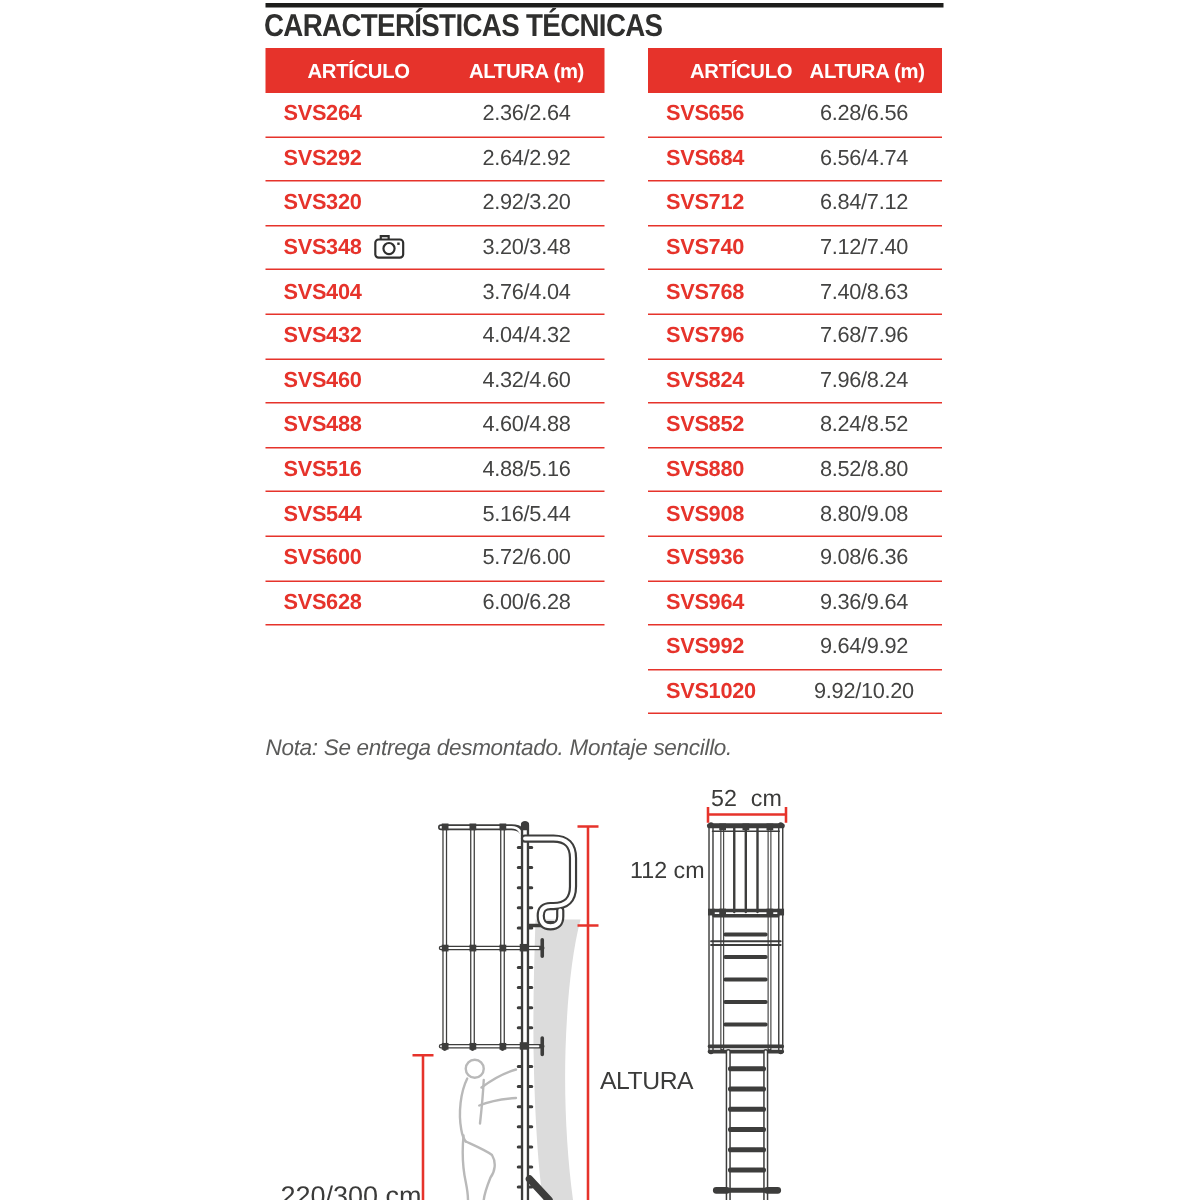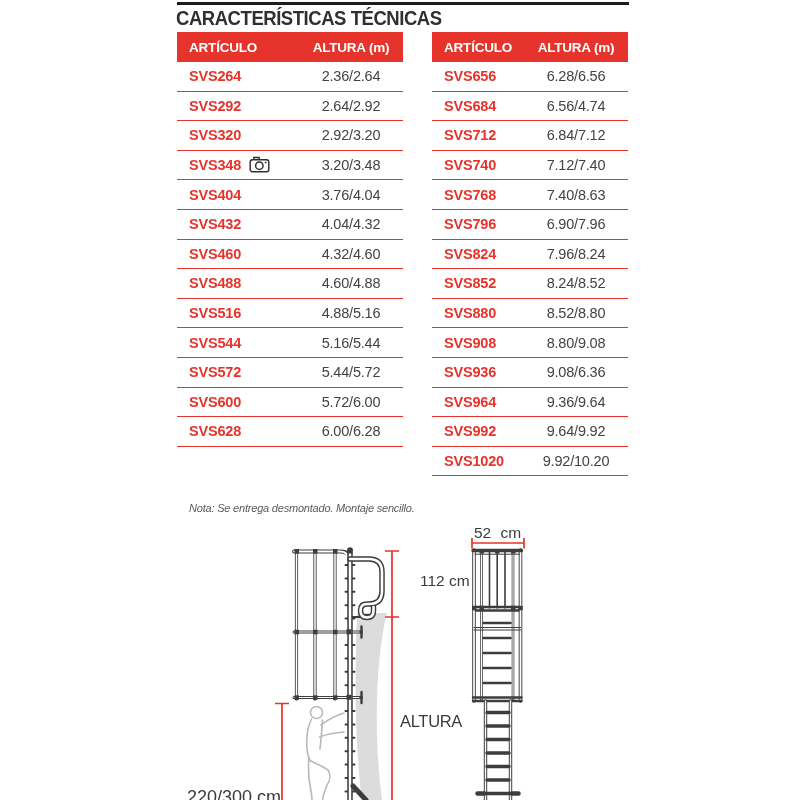--- a/index.html
+++ b/index.html
@@ -18,37 +18,37 @@
     font-size:21px;font-weight:bold;color:#2f2f2e;letter-spacing:-0.5px;white-space:nowrap;
     transform:scaleX(0.88);transform-origin:left center;
   }
   .spec-table{position:absolute;top:32px;}
   .table-left{left:177px;width:226px;}
   .table-right{left:432px;width:196px;}
   .thead{
     height:30px;background:var(--red);display:flex;align-items:center;
     color:#fff;font-weight:bold;font-size:13.5px;letter-spacing:-0.2px;
   }
-  .th-article{flex:1;padding-left:12px;}
+  .th-article{flex:1;padding-left:28px;}
   .th-height{width:104px;text-align:center;}
   .trow{
     height:29.6px;display:flex;align-items:center;box-sizing:border-box;
     border-bottom:1.3px solid var(--red);
   }
   .td{white-space:nowrap;}
   .td-article{
     flex:1;padding-left:12px;color:var(--red);font-weight:bold;font-size:14.5px;
     letter-spacing:-0.2px;display:flex;align-items:center;gap:8px;
   }
   .td-height{width:104px;text-align:center;color:#434342;font-size:14.5px;letter-spacing:-0.2px;}
   .cam{stroke:#2f2f2e;fill:none;stroke-width:1.8;flex:0 0 auto;margin-top:-1px;}
   .cam .dot{fill:#2f2f2e;stroke:none;}
   .note{
-    position:absolute;left:177px;top:490px;margin:12px;font-style:italic;
-    font-size:11px;color:#5b5b5a;letter-spacing:-0.2px;white-space:nowrap;
+    position:absolute;left:177px;top:490px;margin:0;font-style:italic;
+    font-size:15px;color:#5b5b5a;letter-spacing:-0.2px;white-space:nowrap;
   }
   .diagram-svg{position:absolute;left:0;top:520px;}
   .dim-label{position:absolute;color:var(--dark);white-space:nowrap;}
   .lbl-52{left:474px;top:524px;font-size:15.5px;word-spacing:5px;}
   .lbl-112{left:420px;top:572px;font-size:15.5px;}
   .lbl-altura{left:400px;top:712px;font-size:16.5px;letter-spacing:-0.3px;}
   .lbl-220{left:187px;top:787px;font-size:18px;}
 </style>
 </head>
 <body>
@@ -123,26 +123,20 @@
         <span class="td td-height">4.88/5.16</span>
       </div>
       <div class="trow">
         <span class="td td-article">
           <span>SVS544</span>
         </span>
         <span class="td td-height">5.16/5.44</span>
       </div>
       <div class="trow">
         <span class="td td-article">
-          <span>SVS572</span>
-        </span>
-        <span class="td td-height">5.44/5.72</span>
-      </div>
-      <div class="trow">
-        <span class="td td-article">
           <span>SVS600</span>
         </span>
         <span class="td td-height">5.72/6.00</span>
       </div>
       <div class="trow">
         <span class="td td-article">
           <span>SVS628</span>
         </span>
         <span class="td td-height">6.00/6.28</span>
       </div>
@@ -182,21 +176,21 @@
       <div class="trow">
         <span class="td td-article">
           <span>SVS768</span>
         </span>
         <span class="td td-height">7.40/8.63</span>
       </div>
       <div class="trow">
         <span class="td td-article">
           <span>SVS796</span>
         </span>
-        <span class="td td-height">6.90/7.96</span>
+        <span class="td td-height">7.68/7.96</span>
       </div>
       <div class="trow">
         <span class="td td-article">
           <span>SVS824</span>
         </span>
         <span class="td td-height">7.96/8.24</span>
       </div>
       <div class="trow">
         <span class="td td-article">
           <span>SVS852</span>

